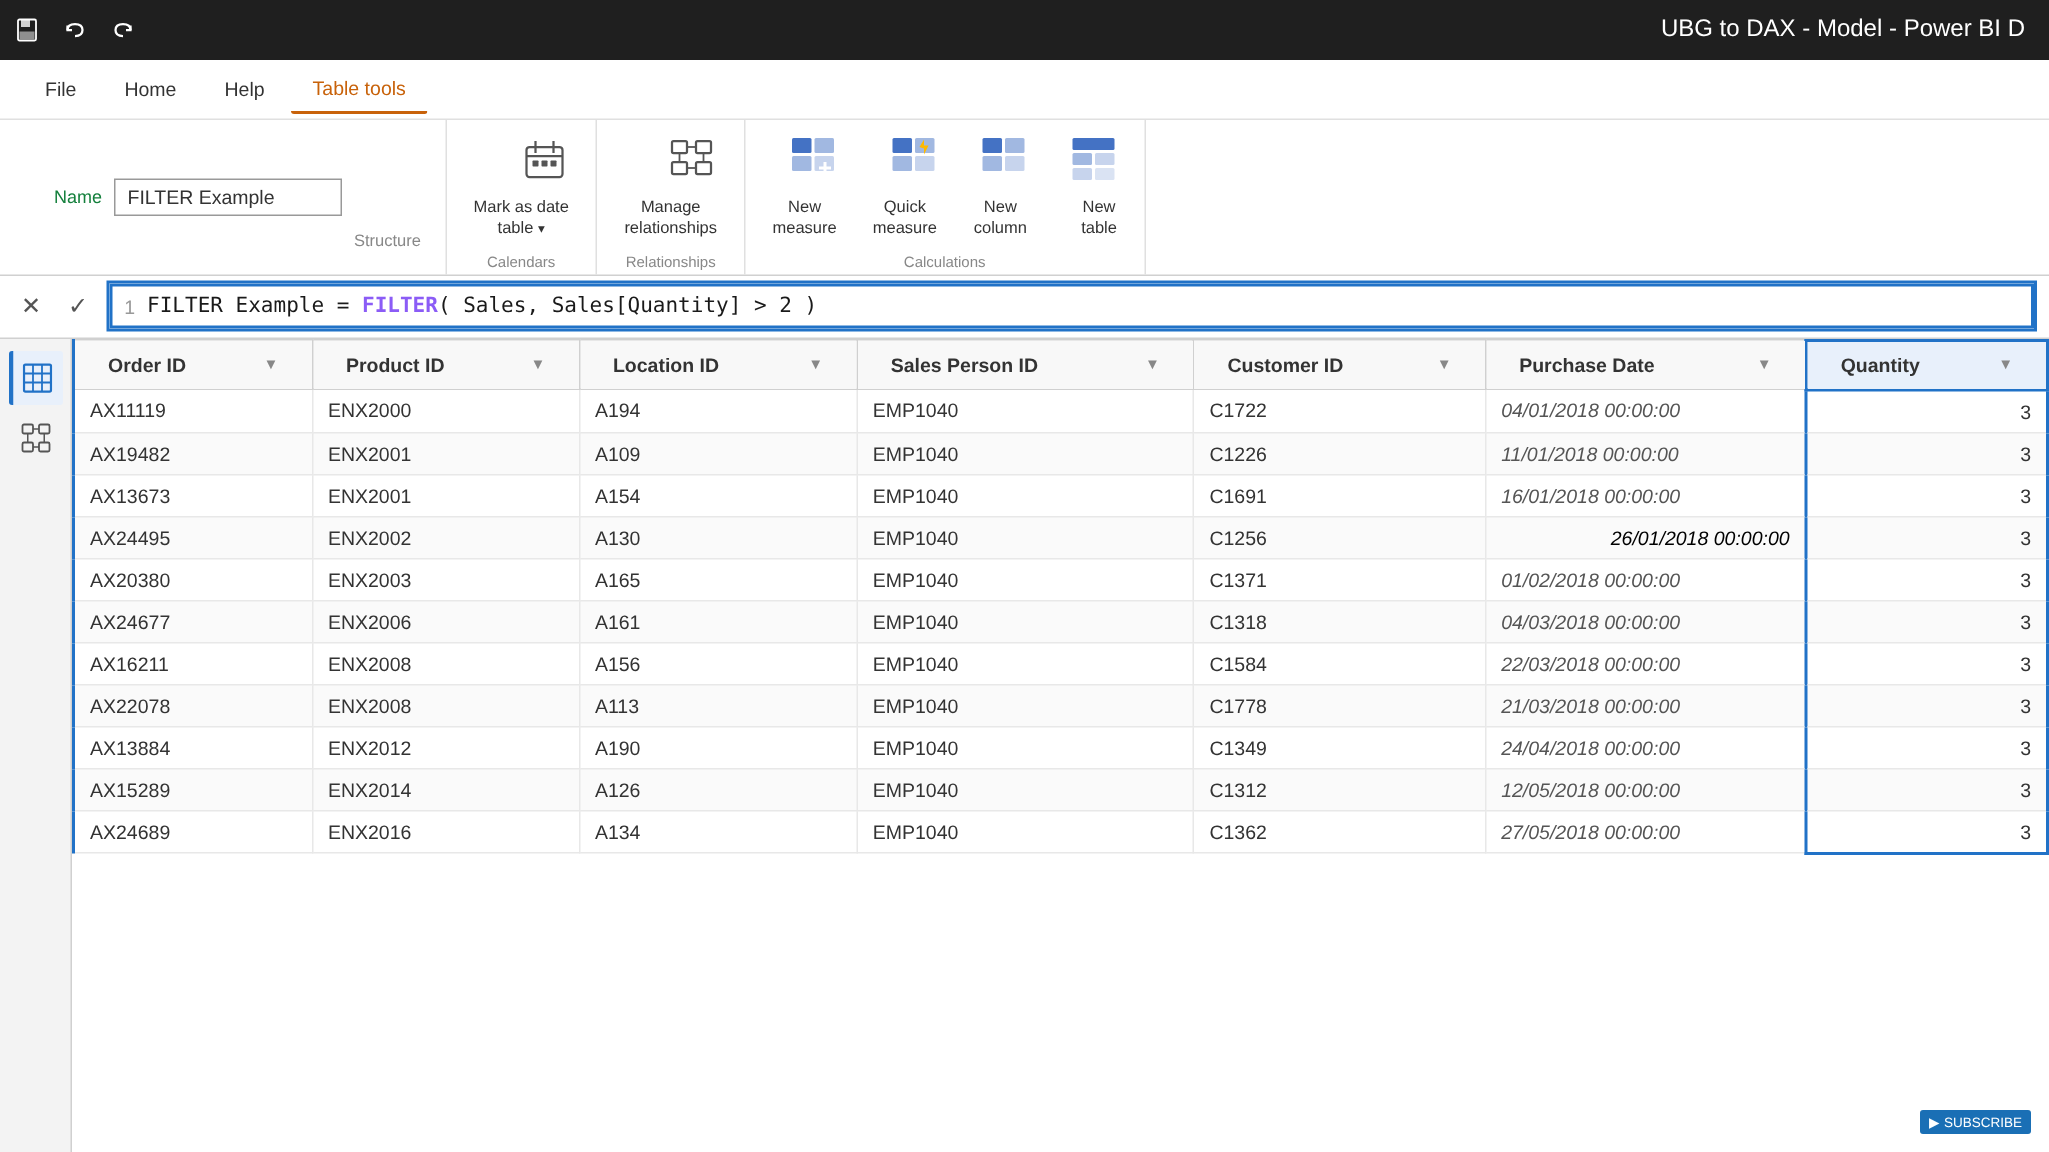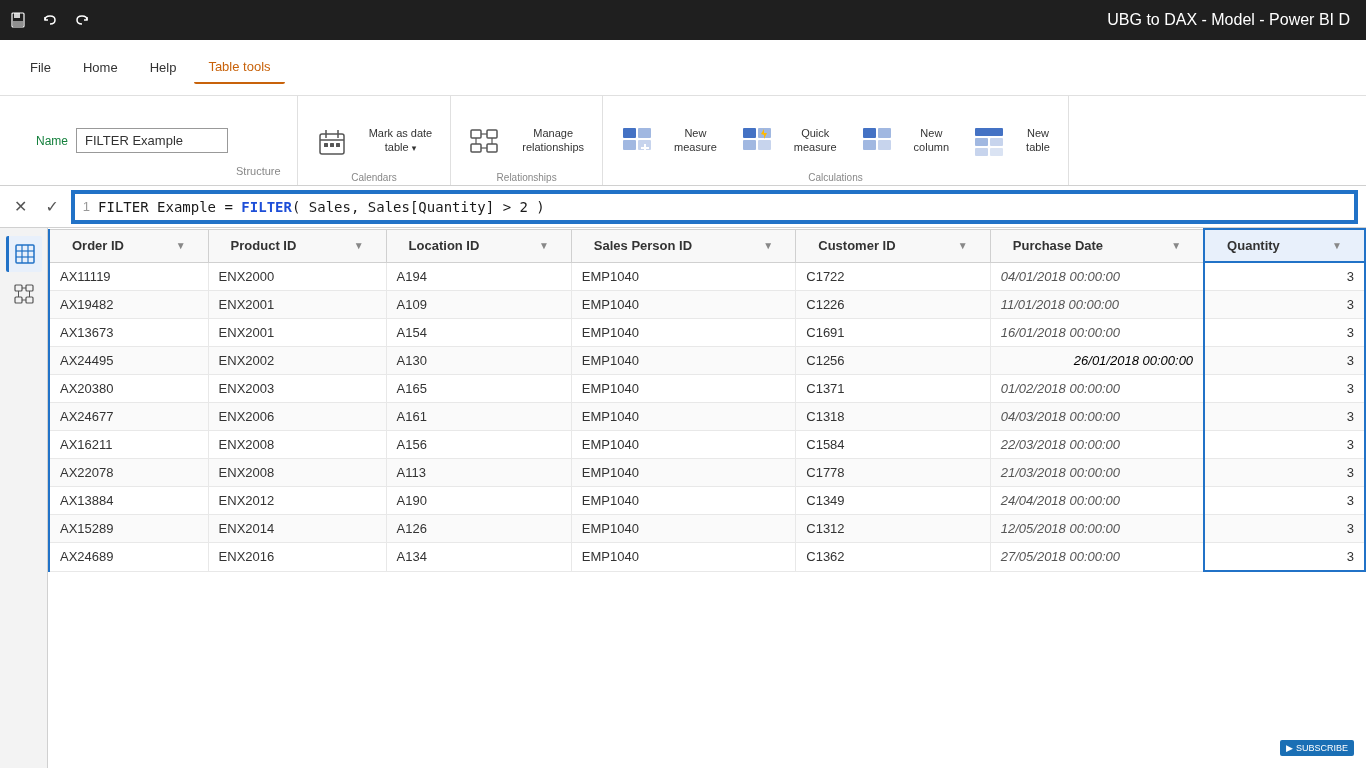--- a/index.html
+++ b/index.html
@@ -17,21 +17,21 @@
       font-size: 13px;
     }
     .title-bar-text { color: #fff; font-size: 16px; }
     .title-icon { width: 20px; height: 20px; display: flex; align-items: center; justify-content: center; }
     .save-icon svg, .undo-icon svg, .redo-icon svg { width: 16px; height: 16px; }
     .title-left { display: flex; align-items: center; gap: 12px; padding-left: 8px; flex: 1; }
 
     
     .menu-bar {
       background: #fff;
-      height: 56px;
+      height: 40px;
       display: flex;
       align-items: center;
       border-bottom: 1px solid #e0e0e0;
       padding: 0 16px;
       gap: 4px;
     }
     .menu-item {
       padding: 8px 14px;
       font-size: 13px;
       color: #333;
@@ -79,28 +79,28 @@
       text-align: center;
     }
     .ribbon-buttons {
       display: flex;
       align-items: flex-end;
       gap: 4px;
       padding-bottom: 2px;
     }
     .ribbon-btn {
       display: flex;
-      flex-direction: row;
-      align-items: flex-start;
+      flex-direction: column;
+      align-items: flex-end;
       justify-content: flex-end;
       padding: 4px 10px;
       cursor: pointer;
       border-radius: 2px;
       min-width: 56px;
-      gap: 21px;
+      gap: 4px;
     }
     .ribbon-btn .btn-icon { font-size: 24px; line-height: 1; }
     .ribbon-btn .btn-label { font-size: 11px; color: #333; text-align: center; line-height: 1.3; }
 
     
     .formula-bar {
       background: #fff;
       border-bottom: 1px solid #d0d0d0;
       display: flex;
       align-items: center;
@@ -125,21 +125,21 @@
       flex: 1;
       display: flex;
       align-items: center;
       padding: 3px 8px;
       background: #fff;
       font-size: 14px;
       min-height: 30px;
     }
     .formula-line-num { color: #999; margin-right: 8px; font-size: 13px; }
     .formula-text { font-family: 'Consolas', monospace; font-size: 14px; color: #1a1a1a; }
-    .formula-text .formula-keyword { color: #1d4ed8; font-weight: bold; }
+    .formula-text .formula-keyword { color: #8b5cf6; font-weight: bold; }
 
     
     .main-area {
       display: flex;
       height: calc(768px - 40px - 44px - 90px - 42px);
     }
 
     
     .sidebar {
       width: 48px;

